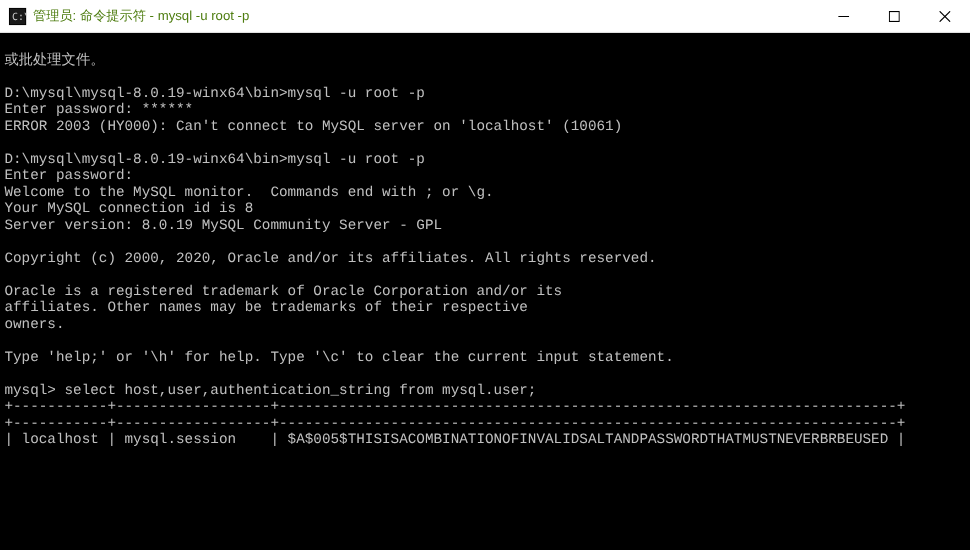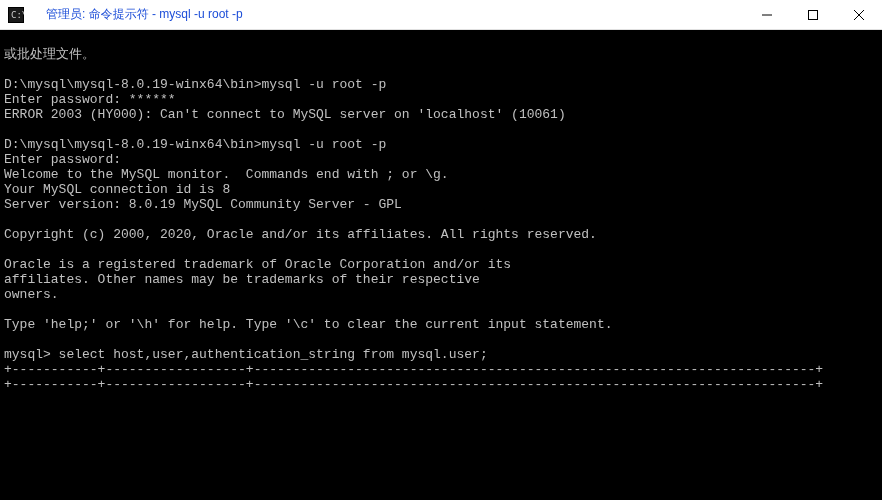--- a/index.html
+++ b/index.html
@@ -21,23 +21,22 @@
     width: 16px;
     height: 16px;
     margin: 0 6px 0 8px;
     display: flex;
     align-items: center;
     justify-content: center;
   }
   .titlebar-icon svg { display: block; }
   .titlebar-title {
     font-size: 12px;
-    color: #1d4ed8;
+    color: #4d7c0f;
     flex: 0 0 auto;
-    margin-left: 16px;
   }
   .titlebar-spacer { flex: 1; }
   .win-btn {
     width: 46px;
     height: 30px;
     display: flex;
     align-items: center;
     justify-content: center;
     font-size: 10px;
     color: #000;
@@ -109,18 +108,19 @@
 <span class="line"></span>
 <span class="line">Oracle is a registered trademark of Oracle Corporation and/or its</span>
 <span class="line">affiliates. Other names may be trademarks of their respective</span>
 <span class="line">owners.</span>
 <span class="line"></span>
 <span class="line">Type 'help;' or '\h' for help. Type '\c' to clear the current input statement.</span>
 <span class="line"></span>
 <span class="line">mysql&gt; select host,user,authentication_string from mysql.user;</span>
 <span class="line tbl-border">+-----------+------------------+------------------------------------------------------------------------+</span>
 <span class="line tbl-border">+-----------+------------------+------------------------------------------------------------------------+</span>
+<span class="line tbl-row">| localhost | mysql.session    | $A$005$THISISACOMBINATIONOFINVALIDSALTANDPASSWORDTHATMUSTNEVERBRBEUSED |</span>
 
 
 
 <span class="line"></span>
 
 </div>
 
 </body></html>

